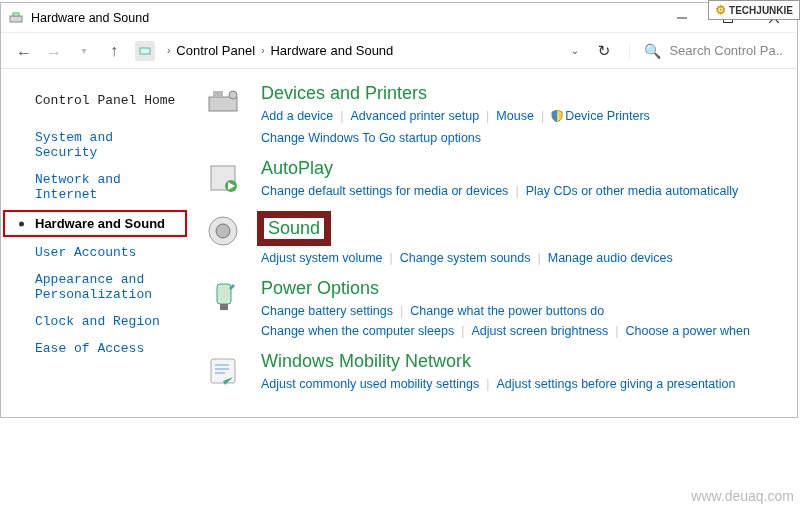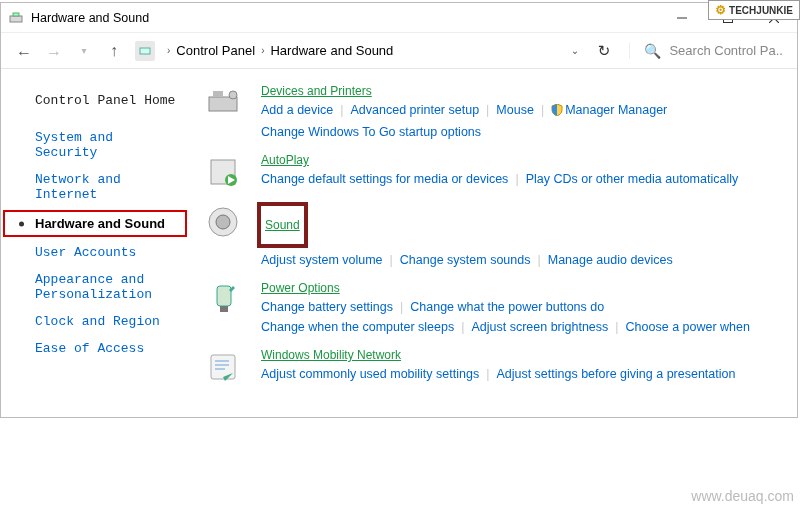--- a/index.html
+++ b/index.html
@@ -173,28 +173,27 @@
     display: flex;
     align-items: center;
     justify-content: center;
     flex-shrink: 0;
   }
   .cat-body {
     flex: 1;
   }
   .cat-title {
     color: #1a9641;
-    font-size: 12px;
+    font-size: 18px;
     margin-bottom: 2px;
     display: inline-block;
-    text-decoration: underline;
   }
   .cat-title.boxed {
-    border: 4px solid #7f1d1d;
-    padding: 12px 4px;
+    border: 7px solid #7f1d1d;
+    padding: 0 4px;
     margin-left: -4px;
     text-align: right;
   }
   .cat-links {
     font-size: 12.5px;
     line-height: 1.6;
   }
   .cat-links .link {
     color: #0066cc;
     display: inline;
@@ -303,21 +302,21 @@
                 <rect x="6" y="14" width="28" height="14" fill="#d0d0d0" stroke="#888"></rect>
                 <rect x="10" y="8" width="10" height="6" fill="#bbb"></rect>
                 <circle cx="30" cy="12" r="4" fill="#ccc" stroke="#888"></circle>
               </svg>
             </div>
             <div class="cat-body">
               <div><span class="cat-title">Devices and Printers</span></div>
               <div class="cat-links"><span class="link">Add a device</span><span class="divider">|</span><span class="link">Advanced printer setup</span><span class="divider">|</span><span class="link">Mouse</span><span class="divider">|</span><span class="shield-icon"><svg width="12" height="12" viewBox="0 0 12 12">
                     <path d="M6 0 L11 2 V6 C11 9 8.5 11 6 12 C3.5 11 1 9 1 6 V2 Z" fill="#ffd24d" stroke="#c08f00"></path>
                     <path d="M6 0 L6 12 C3.5 11 1 9 1 6 V2 Z" fill="#3b8bd8"></path>
-                  </svg></span><span class="link">Manager Manager</span><br><span class="link">Change Windows To Go startup options</span></div>
+                  </svg></span><span class="link">Device Printers</span><br><span class="link">Change Windows To Go startup options</span></div>
             </div>
           </div>
           <div class="category">
             <div class="cat-icon">
               <svg width="40" height="40">
                 <rect x="8" y="8" width="24" height="24" fill="#e8e8e8" stroke="#999"></rect>
                 <circle cx="28" cy="28" r="6" fill="#4caf50"></circle>
                 <polygon points="25,24 32,28 25,32" fill="#fff"></polygon>
               </svg>
             </div>

